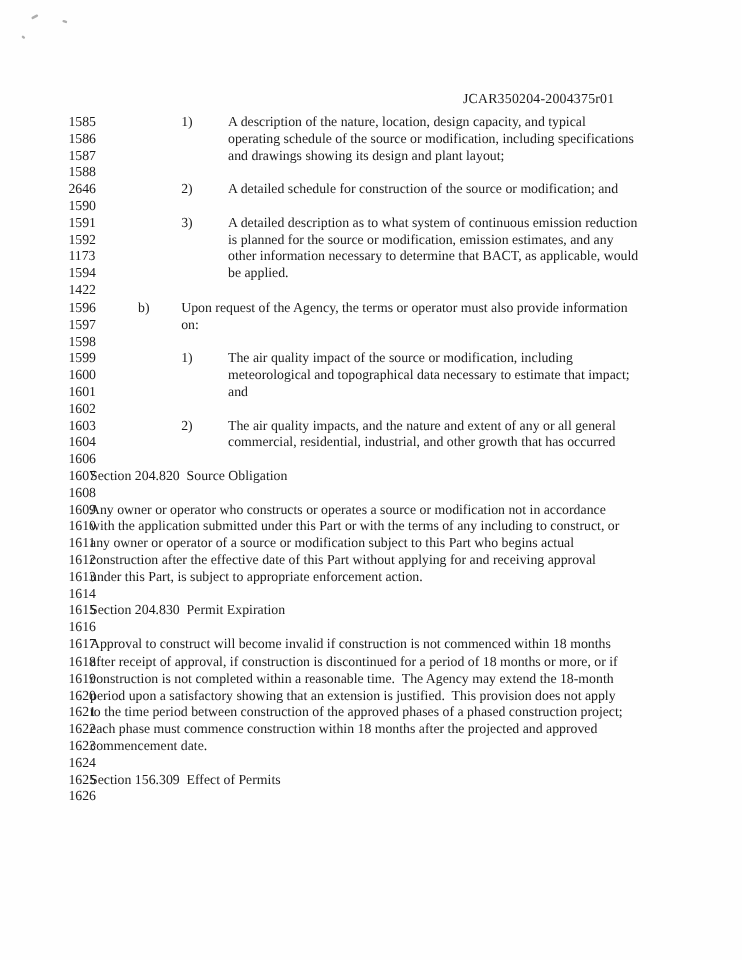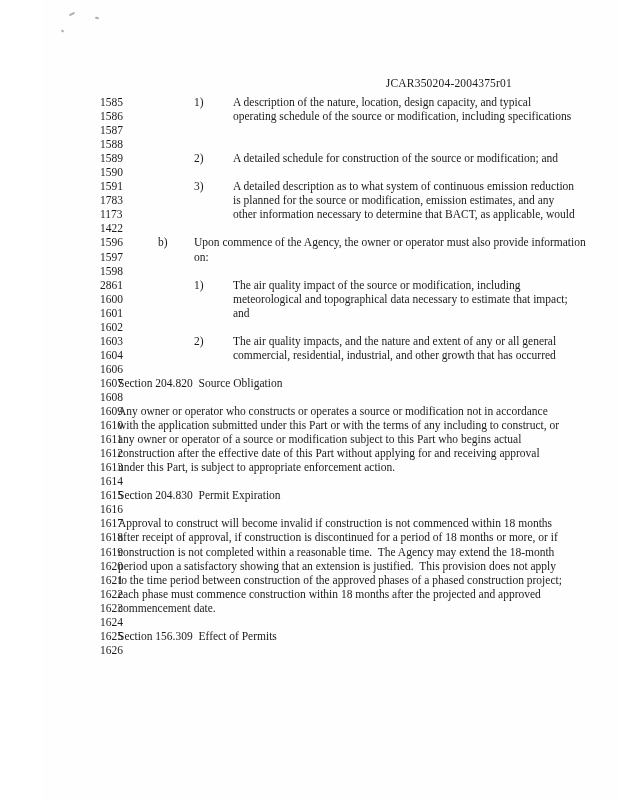--- a/index.html
+++ b/index.html
@@ -8,21 +8,20 @@
     background: #ffffff;
     font-family: "Liberation Serif", "DejaVu Serif", serif;
     color: #1b1b1b;
     position: relative;
     overflow: hidden;
   }
   .page {
     position: absolute;
     inset: 0;
     background: #fefefe;
-    margin-left: 43px;
   }
   .mark { position: absolute; background: #9a9a9a; border-radius: 1px; opacity: .8; }
   .mark1 { left: 26px; top: 13px; width: 6px; height: 2px; transform: rotate(-28deg); }
   .mark2 { left: 52px; top: 17px; width: 4px; height: 2px; transform: rotate(18deg); }
   .mark3 { left: 18px; top: 30px; width: 3px; height: 2px; transform: rotate(40deg); }
   .doc-ref {
     position: absolute;
     top: 77px;
     right: 106px;
     font-size: 11.5px;
@@ -65,69 +64,75 @@
     <span class="text ind-3">A description of the nature, location, design capacity, and typical</span>
   </div>
       <div class="line">
     <span class="num">1586</span>
 
     <span class="text ind-3">operating schedule of the source or modification, including specifications</span>
   </div>
       <div class="line">
     <span class="num">1587</span>
 
+    <span class="text ind-3">and drawings showing its design and plant layout;</span>
   </div>
       <div class="line">
     <span class="num">1588</span>
 
   </div>
       <div class="line">
-    <span class="num">1589</span>
+    <span class="num">2646</span>
     <span class="label ind-2">2)</span>
     <span class="text ind-3">A detailed schedule for construction of the source or modification; and</span>
   </div>
       <div class="line">
     <span class="num">1590</span>
 
   </div>
       <div class="line">
     <span class="num">1591</span>
     <span class="label ind-2">3)</span>
     <span class="text ind-3">A detailed description as to what system of continuous emission reduction</span>
   </div>
       <div class="line">
-    <span class="num">1783</span>
+    <span class="num">1592</span>
 
     <span class="text ind-3">is planned for the source or modification, emission estimates, and any</span>
   </div>
       <div class="line">
     <span class="num">1173</span>
 
     <span class="text ind-3">other information necessary to determine that BACT, as applicable, would</span>
+  </div>
+      <div class="line">
+    <span class="num">1594</span>
+
+    <span class="text ind-3">be applied.</span>
   </div>
       <div class="line">
     <span class="num">1422</span>
 
   </div>
       <div class="line">
     <span class="num">1596</span>
     <span class="label ind-1">b)</span>
-    <span class="text ind-2">Upon commence of the Agency, the owner or operator must also provide information</span>
+    <span class="text ind-2">Upon request of the Agency, the terms or operator must also provide information</span>
   </div>
       <div class="line">
     <span class="num">1597</span>
 
     <span class="text ind-2">on:</span>
   </div>
       <div class="line">
     <span class="num">1598</span>
 
   </div>
       <div class="line">
-    <span class="num">2861</span>
+    <span class="num">1599</span>
     <span class="label ind-2">1)</span>
     <span class="text ind-3">The air quality impact of the source or modification, including</span>
   </div>
       <div class="line">
     <span class="num">1600</span>
 
     <span class="text ind-3">meteorological and topographical data necessary to estimate that impact;</span>
   </div>
       <div class="line">
     <span class="num">1601</span>

